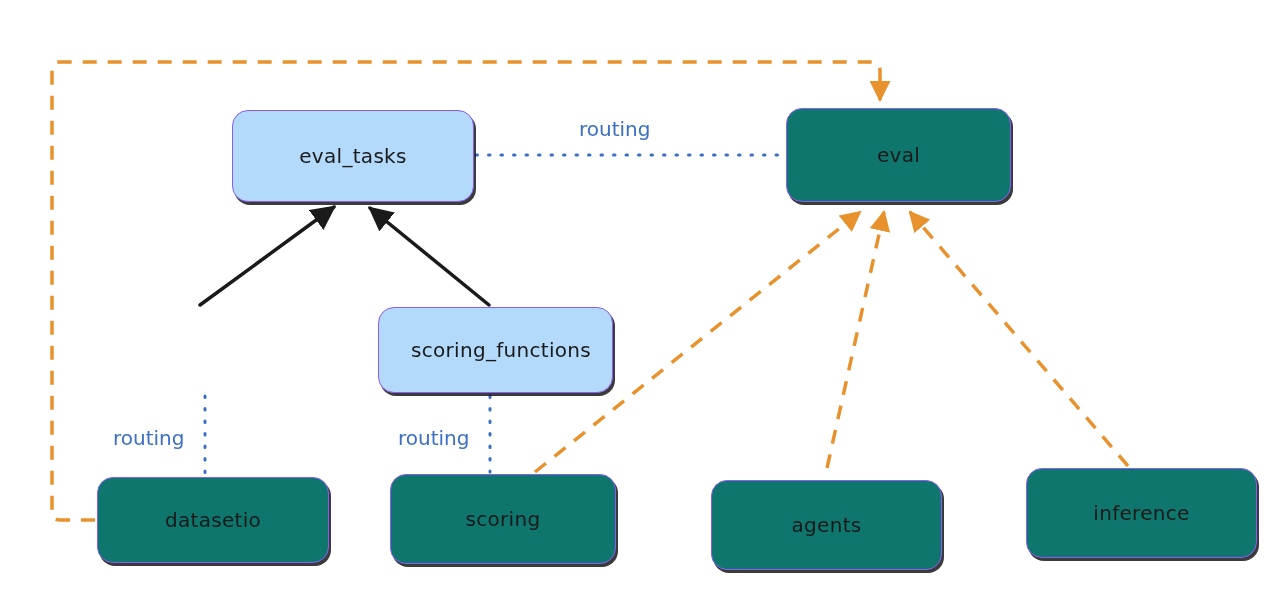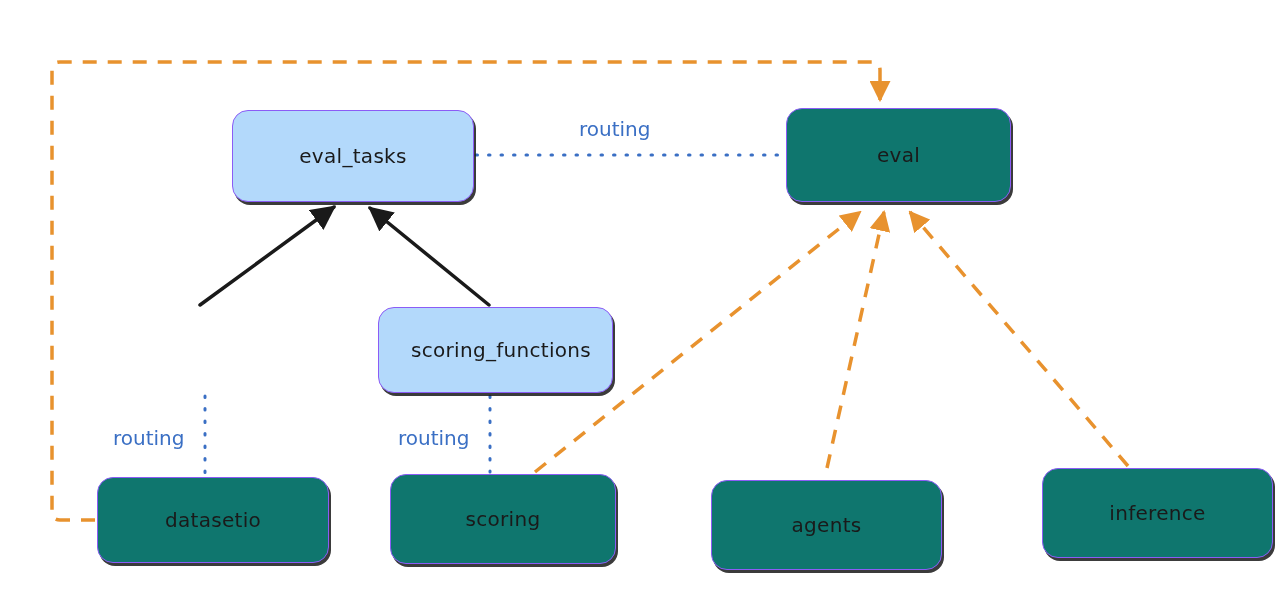--- a/index.html
+++ b/index.html
@@ -118,21 +118,21 @@
   </div>
 
   <div class="node green" style="left:390px; top:474px; width:226px; height:90px;">
     <span class="node-label">scoring</span>
   </div>
 
   <div class="node green" style="left:711px; top:480px; width:231px; height:90px;border-radius:16px;">
     <span class="node-label">agents</span>
   </div>
 
-  <div class="node green" style="left:1026px; top:468px; width:231px; height:90px;margin-left:16px;">
+  <div class="node green" style="left:1026px; top:468px; width:231px; height:90px;">
     <span class="node-label">inference</span>
   </div>
 
   <div class="edge-label" style="left:579px; top:117px;">routing</div>
   <div class="edge-label" style="left:113px; top:426px;">routing</div>
   <div class="edge-label" style="left:398px; top:426px;">routing</div>
 
 </div>
 
 </body></html>

